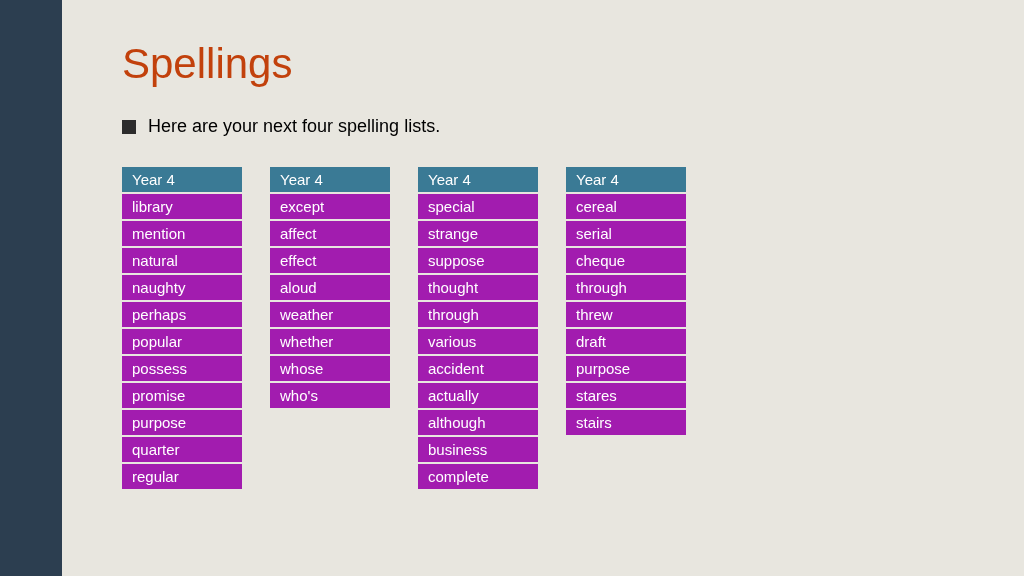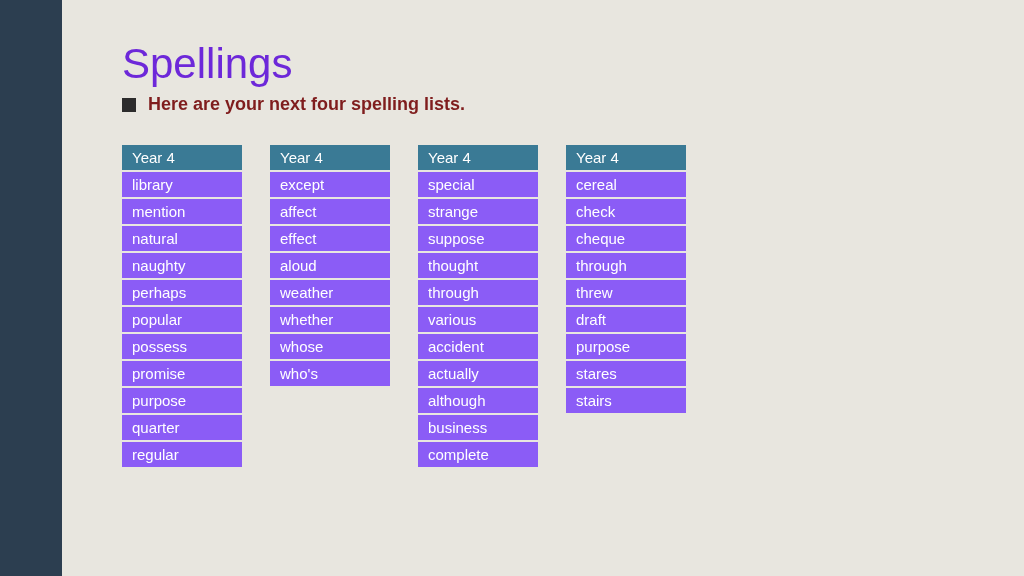--- a/index.html
+++ b/index.html
@@ -23,31 +23,30 @@
     }
 
     .main-content {
       margin-left: 62px;
       padding: 40px 40px 30px 60px;
     }
 
     h1 {
       font-size: 42px;
       font-weight: 400;
-      color: #6d28d9;
-      margin-bottom: 6px;
+      color: #c2410c;
+      margin-bottom: 28px;
     }
 
     .subtitle {
       display: flex;
       align-items: center;
       font-size: 18px;
-      color: #7f1d1d;
+      color: #000000;
       margin-bottom: 30px;
-      font-weight: bold;
     }
 
     .subtitle .bullet {
       display: inline-block;
       width: 14px;
       height: 14px;
       background-color: #2c2c2c;
       margin-right: 12px;
       flex-shrink: 0;
     }
@@ -58,21 +57,21 @@
       align-items: flex-start;
     }
 
     .spelling-list {
       display: flex;
       flex-direction: column;
       min-width: 120px;
     }
 
     .spelling-item {
-      background-color: #8b5cf6;
+      background-color: #a21caf;
       color: white;
       padding: 4px 10px;
       font-size: 15px;
       margin-bottom: 2px;
       white-space: nowrap;
     }
 
     .spelling-item.header {
       background-color: #3a7a95;
       font-weight: 500;
@@ -127,21 +126,21 @@
         <div class="spelling-item">various</div>
         <div class="spelling-item">accident</div>
         <div class="spelling-item">actually</div>
         <div class="spelling-item">although</div>
         <div class="spelling-item">business</div>
         <div class="spelling-item">complete</div>
       </div>
       <div class="spelling-list">
         <div class="spelling-item header">Year 4</div>
         <div class="spelling-item">cereal</div>
-        <div class="spelling-item">check</div>
+        <div class="spelling-item">serial</div>
         <div class="spelling-item">cheque</div>
         <div class="spelling-item">through</div>
         <div class="spelling-item">threw</div>
         <div class="spelling-item">draft</div>
         <div class="spelling-item">purpose</div>
         <div class="spelling-item">stares</div>
         <div class="spelling-item">stairs</div>
       </div>
     </div>
 </div>

